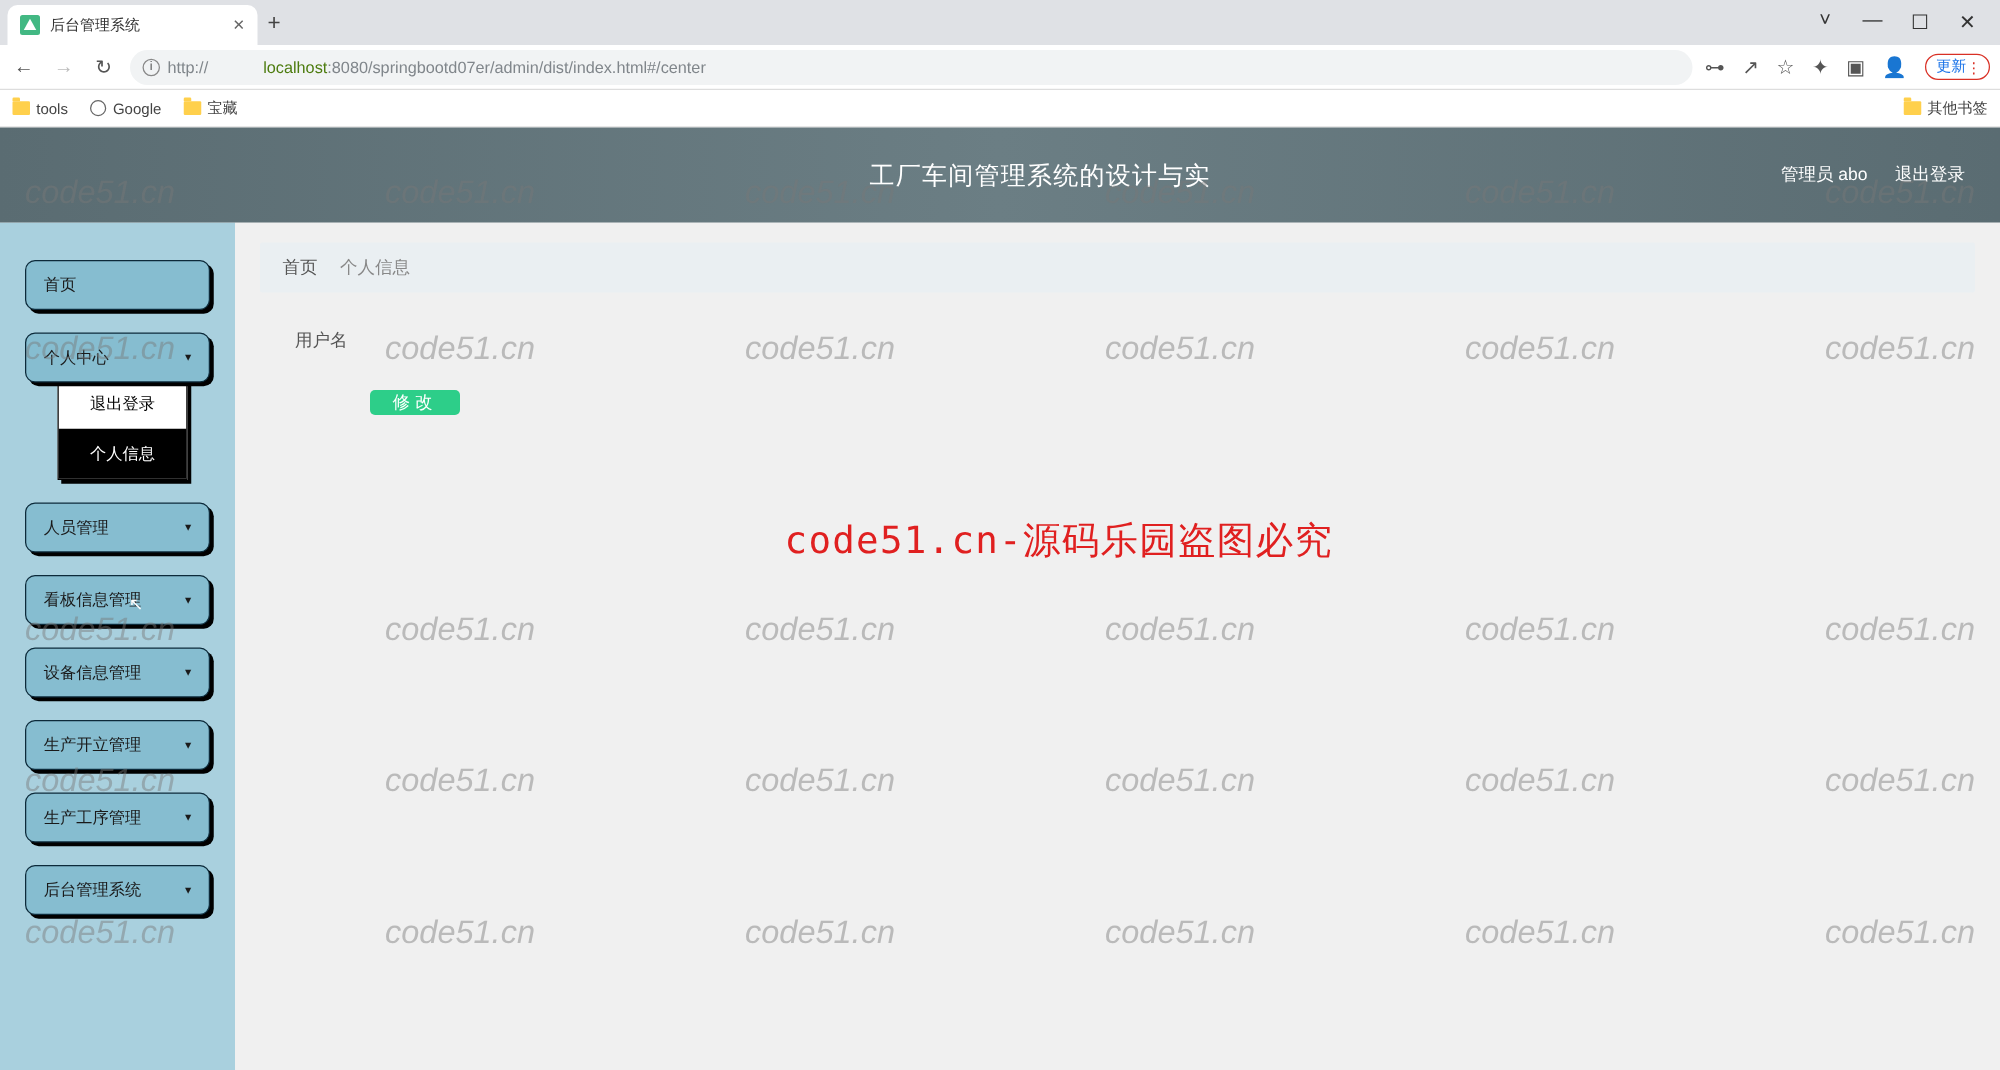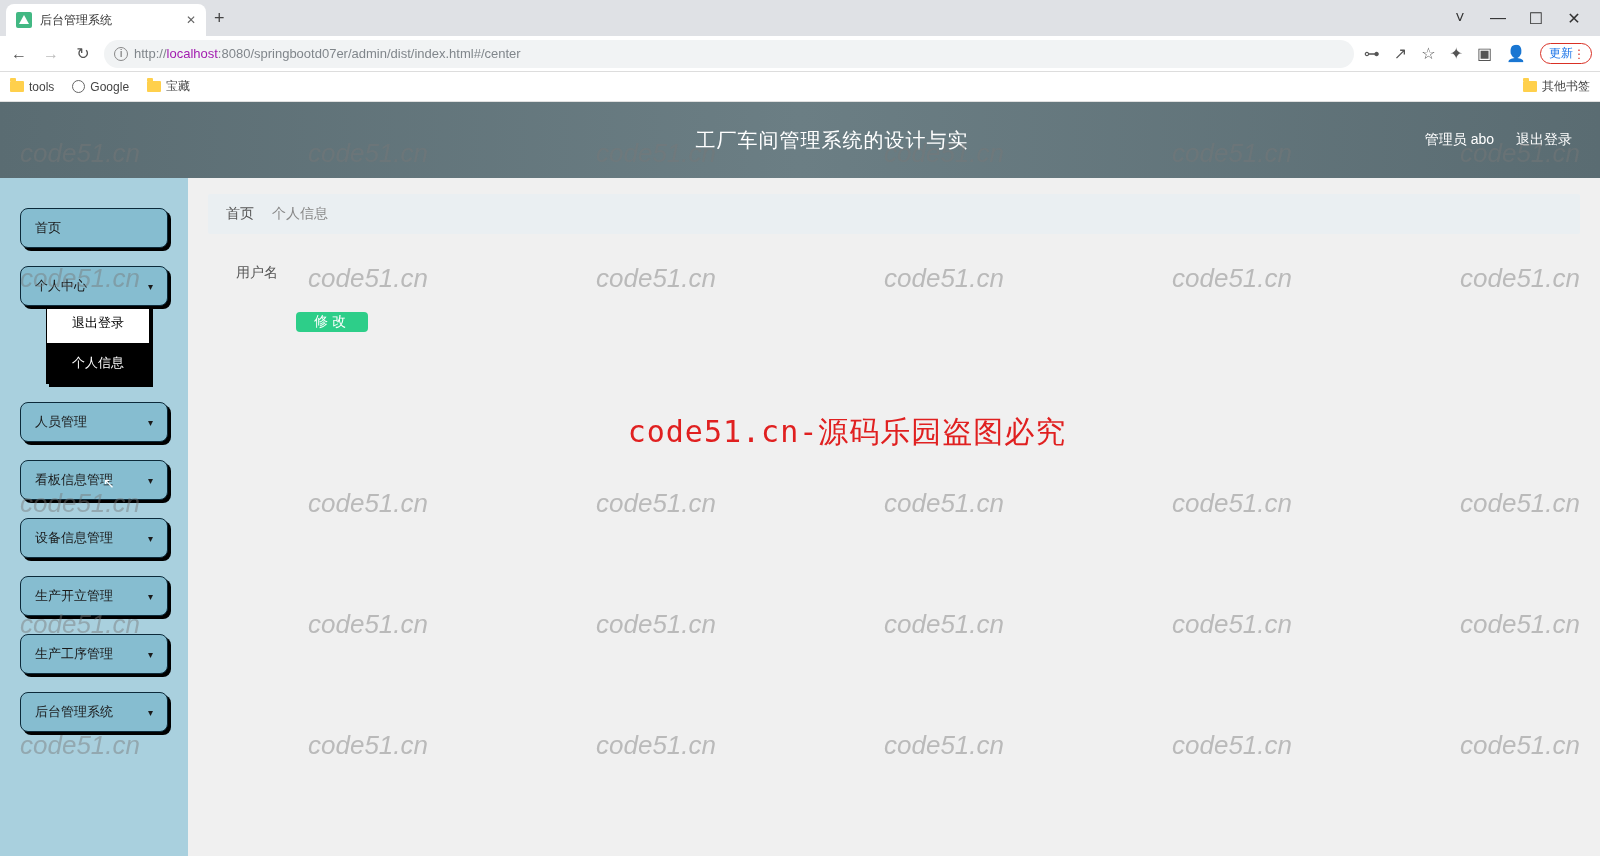--- a/index.html
+++ b/index.html
@@ -12,21 +12,21 @@
   .tab .favicon::after { content:""; position:absolute; top:3px; left:3px; width:0; height:0; border-left:5px solid transparent; border-right:5px solid transparent; border-bottom:9px solid #fff; }
   .tab .close { margin-left: auto; color: #666; }
   .newtab { margin-left: 8px; color: #444; font-size: 18px; }
   .win-controls { margin-left: auto; display: flex; gap: 18px; padding-right: 10px; color: #333; }
   .win-controls span { width: 20px; text-align: center; }
 
   .addr-bar { background: #fff; height: 36px; display: flex; align-items: center; padding: 0 8px; gap: 10px; border-bottom: 1px solid #ddd; }
   .nav-ico { color: #555; font-size: 16px; width: 22px; text-align: center; }
   .url-box { flex: 1; display: flex; align-items: center; gap: 6px; background: #f1f3f4; border-radius: 14px; height: 28px; padding: 0 10px; font-size: 13px; color: #555; }
   .url-box .info { border: 1px solid #888; border-radius: 50%; width: 14px; height: 14px; display:flex; align-items:center; justify-content:center; font-size:10px; }
-  .url-box .host { color: #a21caf; }
+  .url-box .host { color: #4d7c0f; margin-left: 44px; }
   .ext-icons { display: flex; gap: 14px; color: #555; align-items:center; }
   .update-btn { color: #1a73e8; border: 1px solid #d93025; border-radius: 12px; padding: 1px 8px; font-size: 12px; display:flex; align-items:center; gap:0;}
   .update-btn .dots { color: #d93025; letter-spacing: -2px; }
 
   .bookmarks { background: #fff; height: 30px; display: flex; align-items: center; padding: 0 10px; gap: 18px; font-size: 12px; color: #444; border-bottom: 1px solid #e0e0e0; }
   .bm { display: flex; align-items: center; gap: 5px; }
   .bm .folder { width: 14px; height: 11px; background: #ffd04c; border-radius: 1px; position: relative; }
   .bm .folder::before { content:""; position:absolute; top:-3px; left:0; width:6px; height:3px; background:#ffd04c; border-radius:1px 1px 0 0;}
   .bm .globe { width:13px; height:13px; border:1px solid #666; border-radius:50%; position:relative; }
   .other-bm { margin-left: auto; }

